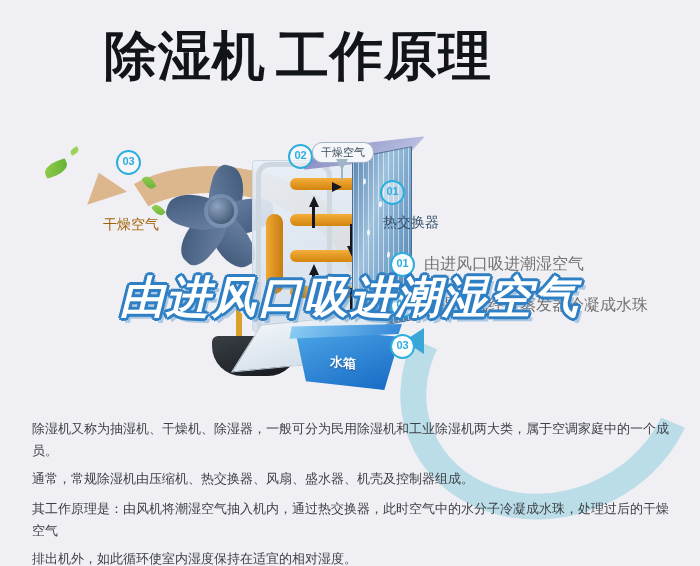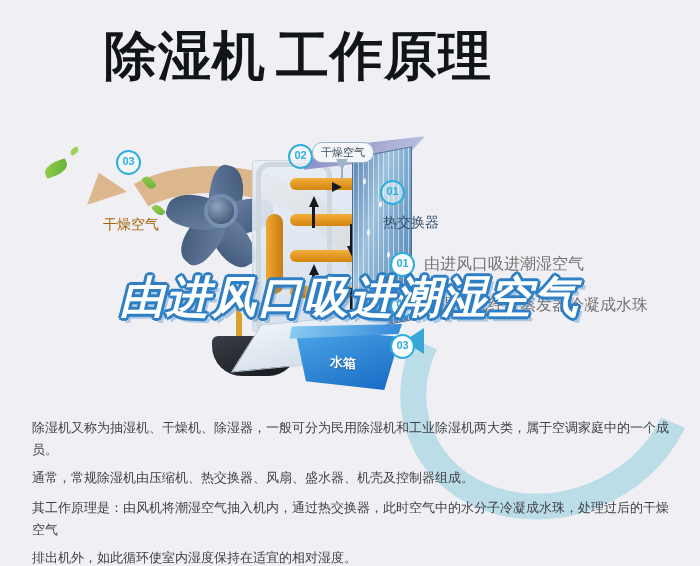--- a/index.html
+++ b/index.html
@@ -217,21 +217,21 @@
       -2px -2px 0 #2f7fc4, 2px -2px 0 #2f7fc4, -2px 2px 0 #2f7fc4, 2px 2px 0 #2f7fc4,
       -3px 0 0 #2f7fc4, 3px 0 0 #2f7fc4, 0 3px 0 #2f7fc4, 0 -3px 0 #2f7fc4,
       4px 5px 0 rgba(47,127,196,.35);
   }
 
   
   .copy{position:absolute;left:32px;top:418px;width:638px;}
   .copy p{
     margin:0 0 6px 0;
     font-size:13px;line-height:22px;color:#3c3f45;
-    font-family:Liberation Mono, monospace;
+    font-family:Liberation Serif, serif;
   }
   .copy .block2{margin-top:8px;}
 </style>
 </head>
 <body>
 
 <div id="page">
 
   <div class="title-wrap">
     <div class="title">

